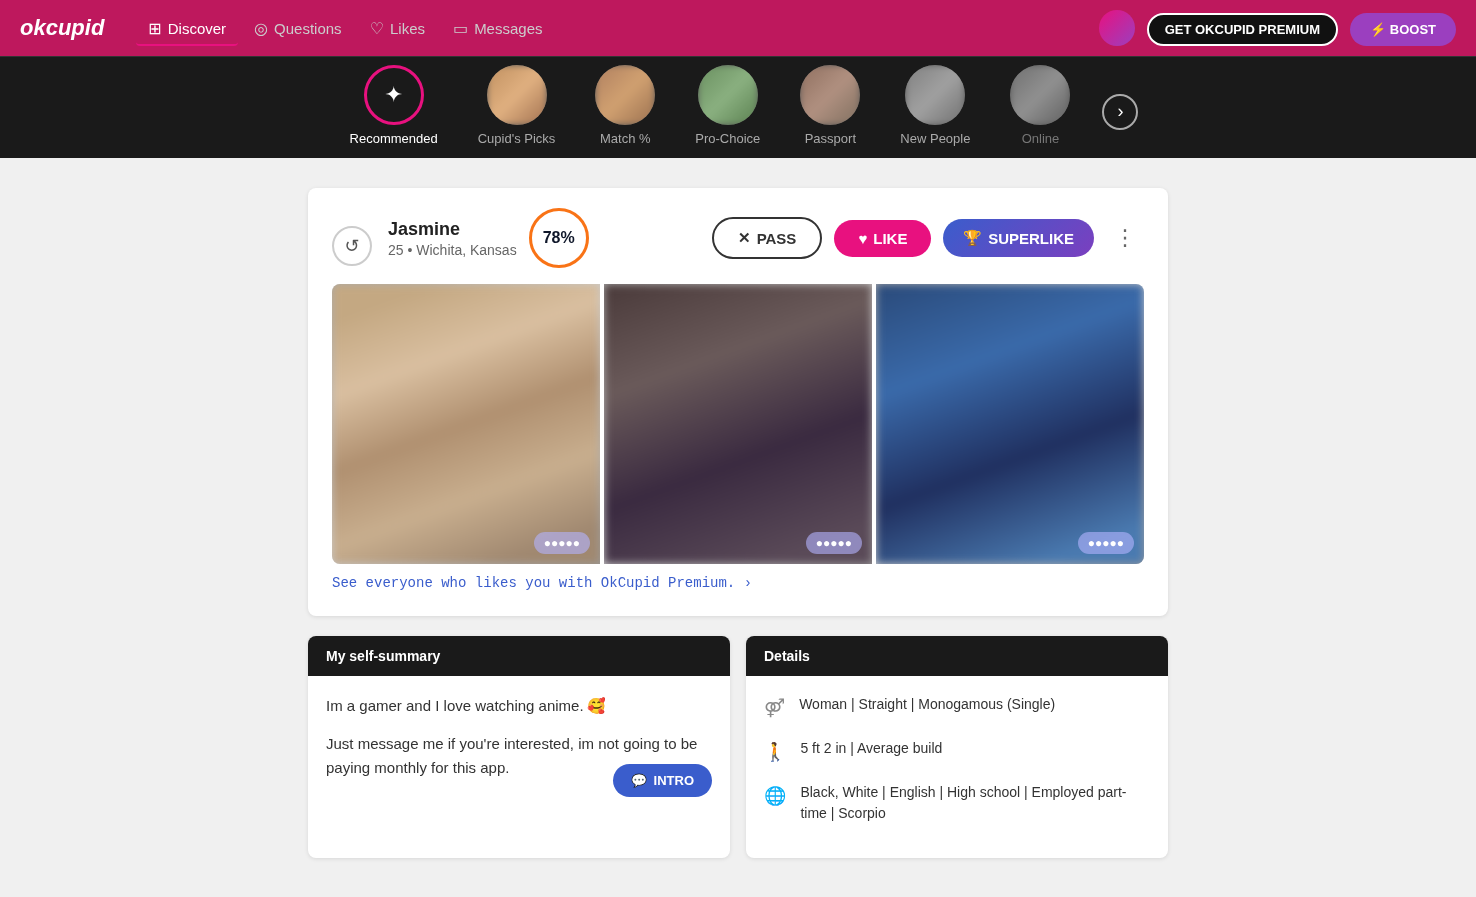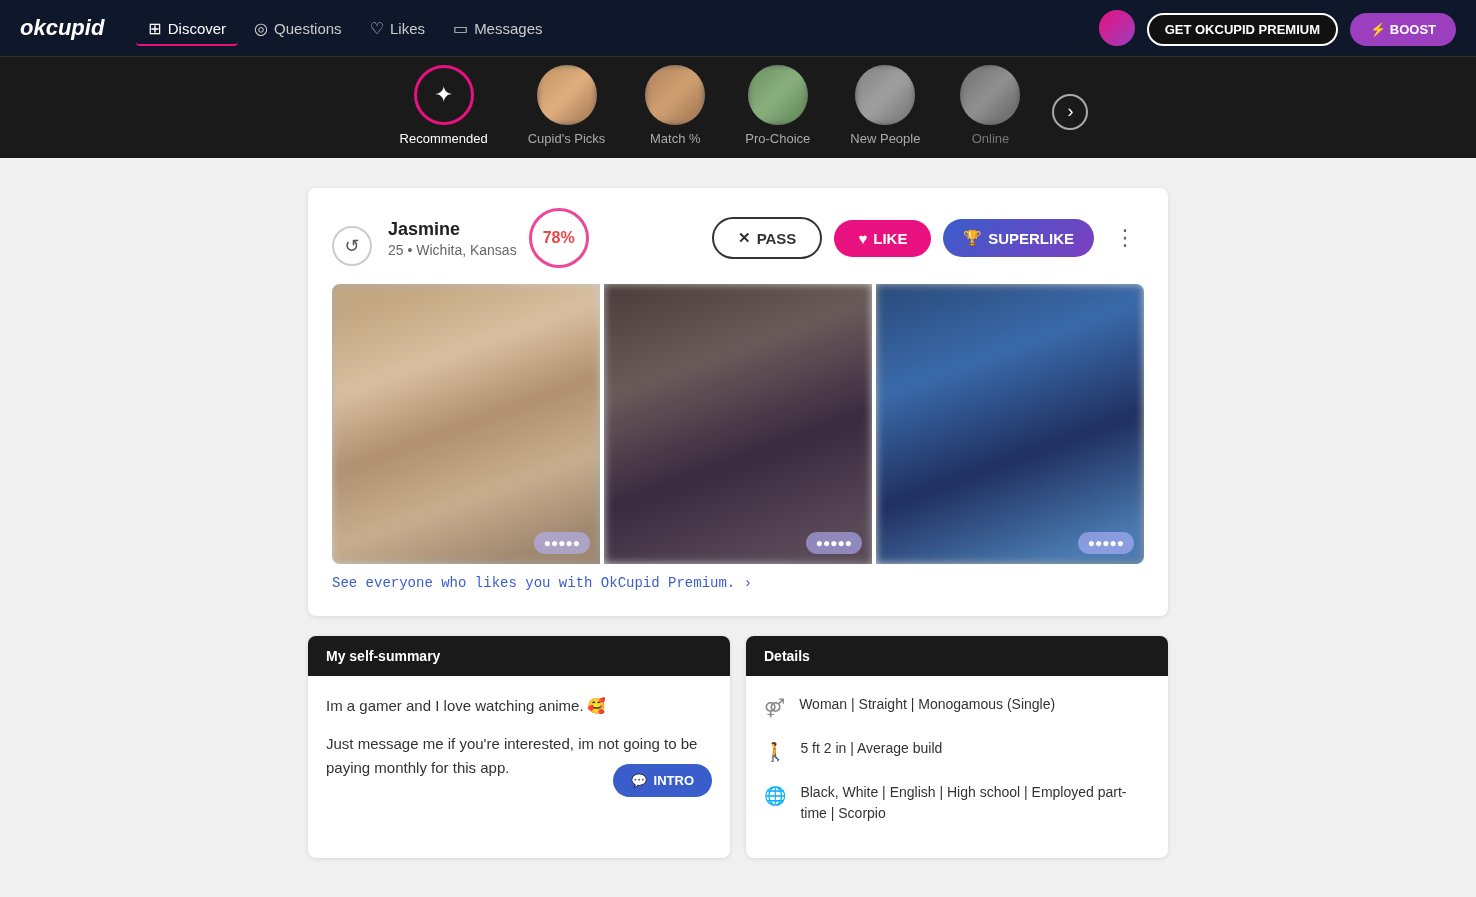--- a/index.html
+++ b/index.html
@@ -1,20 +1,20 @@
 <!DOCTYPE html>
 <html><head>
   <meta charset="utf-8">
   <style>
     * { box-sizing: border-box; margin: 0; padding: 0; }
     body { font-family: -apple-system, BlinkMacSystemFont, 'Segoe UI', Arial, sans-serif; background: #f0f0f0; }
 
     
     .top-nav {
-      background: #0f172a;
+      background: #be185d;
       display: flex;
       align-items: center;
       padding: 0 20px;
       height: 56px;
       gap: 24px;
     }
     .logo {
       color: white;
       font-size: 22px;
       font-weight: bold;
@@ -183,27 +183,27 @@
     .profile-sub {
       font-size: 14px;
       color: #666;
       margin-top: 2px;
       text-align: center;
     }
     .match-circle {
       width: 60px;
       height: 60px;
       border-radius: 50%;
-      border: 3px solid #ec4899;
+      border: 3px solid #f97316;
       display: flex;
       align-items: center;
       justify-content: center;
       font-size: 16px;
       font-weight: 700;
-      color: #ef4444;
+      color: #0f172a;
       margin-left: 12px;
       background: white;
     }
     .action-buttons {
       display: flex;
       align-items: center;
       gap: 12px;
       margin-left: auto;
     }
     .btn-pass {
@@ -428,20 +428,26 @@
     <span class="cat-label">Match %</span>
   </div>
 
   <div class="category-item">
     <div class="cat-thumb">
       <div class="blurred-photo" style="background: linear-gradient(135deg, #6a9060 0%, #8ab080 50%, #5a8050 100%);"></div>
     </div>
     <span class="cat-label">Pro-Choice</span>
   </div>
 
+  <div class="category-item">
+    <div class="cat-thumb">
+      <div class="blurred-photo" style="background: linear-gradient(135deg, #907060 0%, #b09080 50%, #807060 100%);"></div>
+    </div>
+    <span class="cat-label">Passport</span>
+  </div>
 
   <div class="category-item">
     <div class="cat-thumb">
       <div class="blurred-photo" style="background: linear-gradient(135deg, #808080 0%, #a0a0a0 50%, #707070 100%);"></div>
     </div>
     <span class="cat-label">New People</span>
   </div>
 
   <div class="category-item">
     <div class="cat-thumb">

